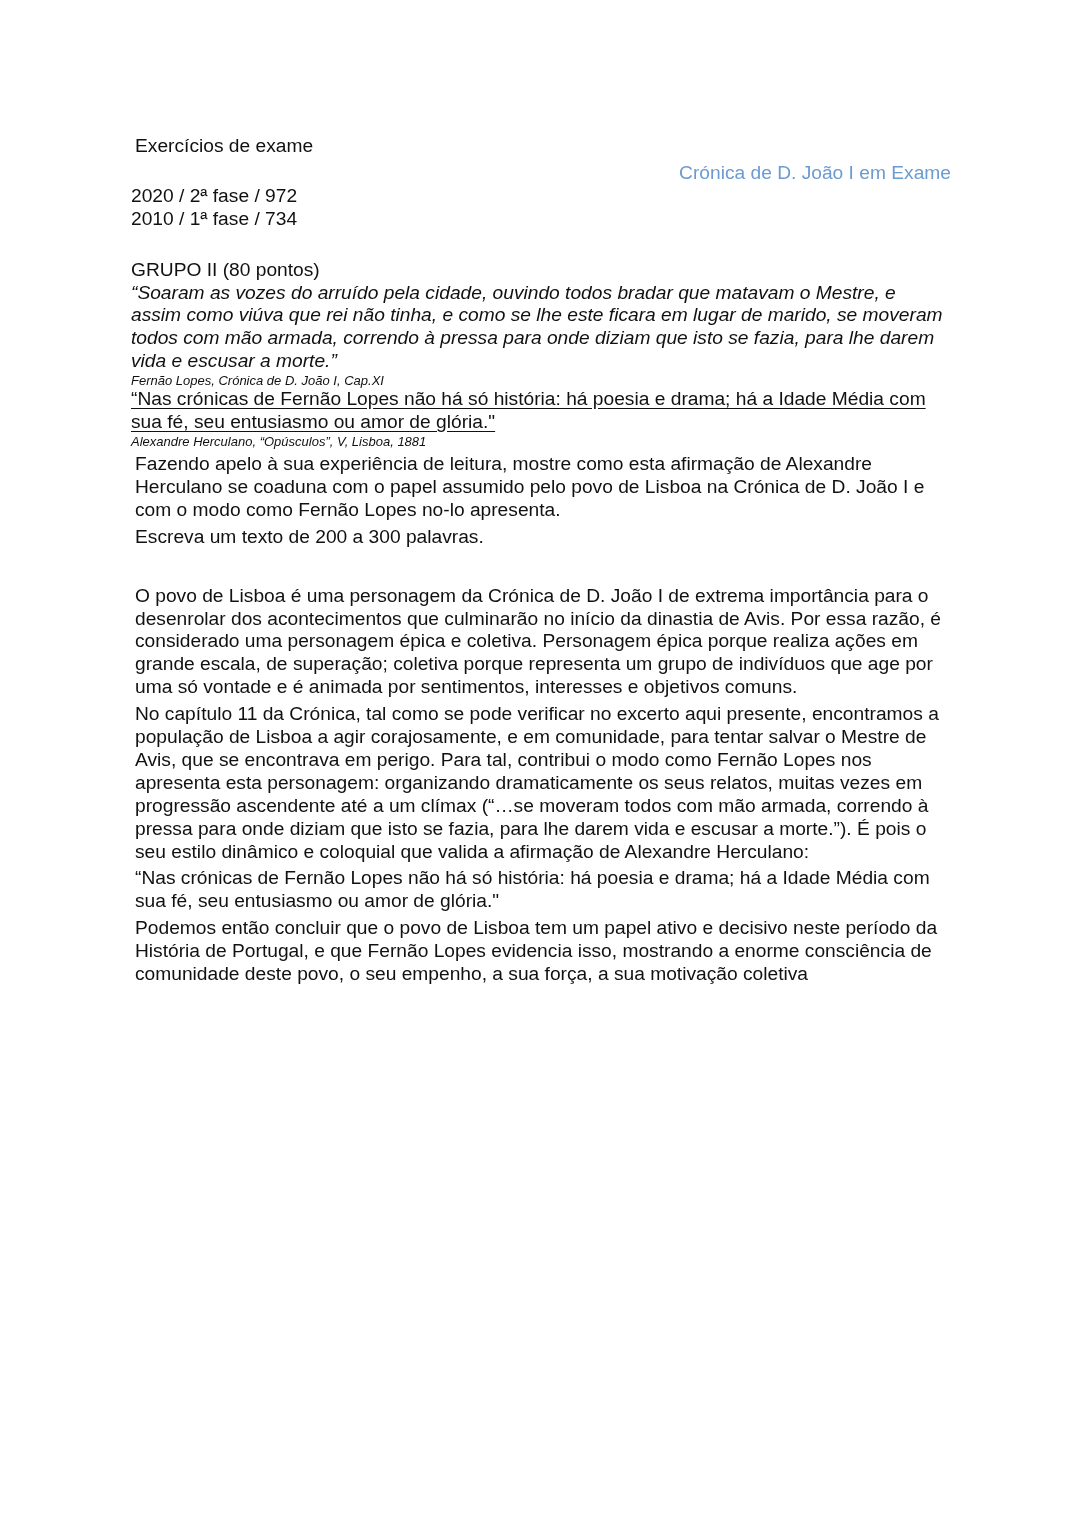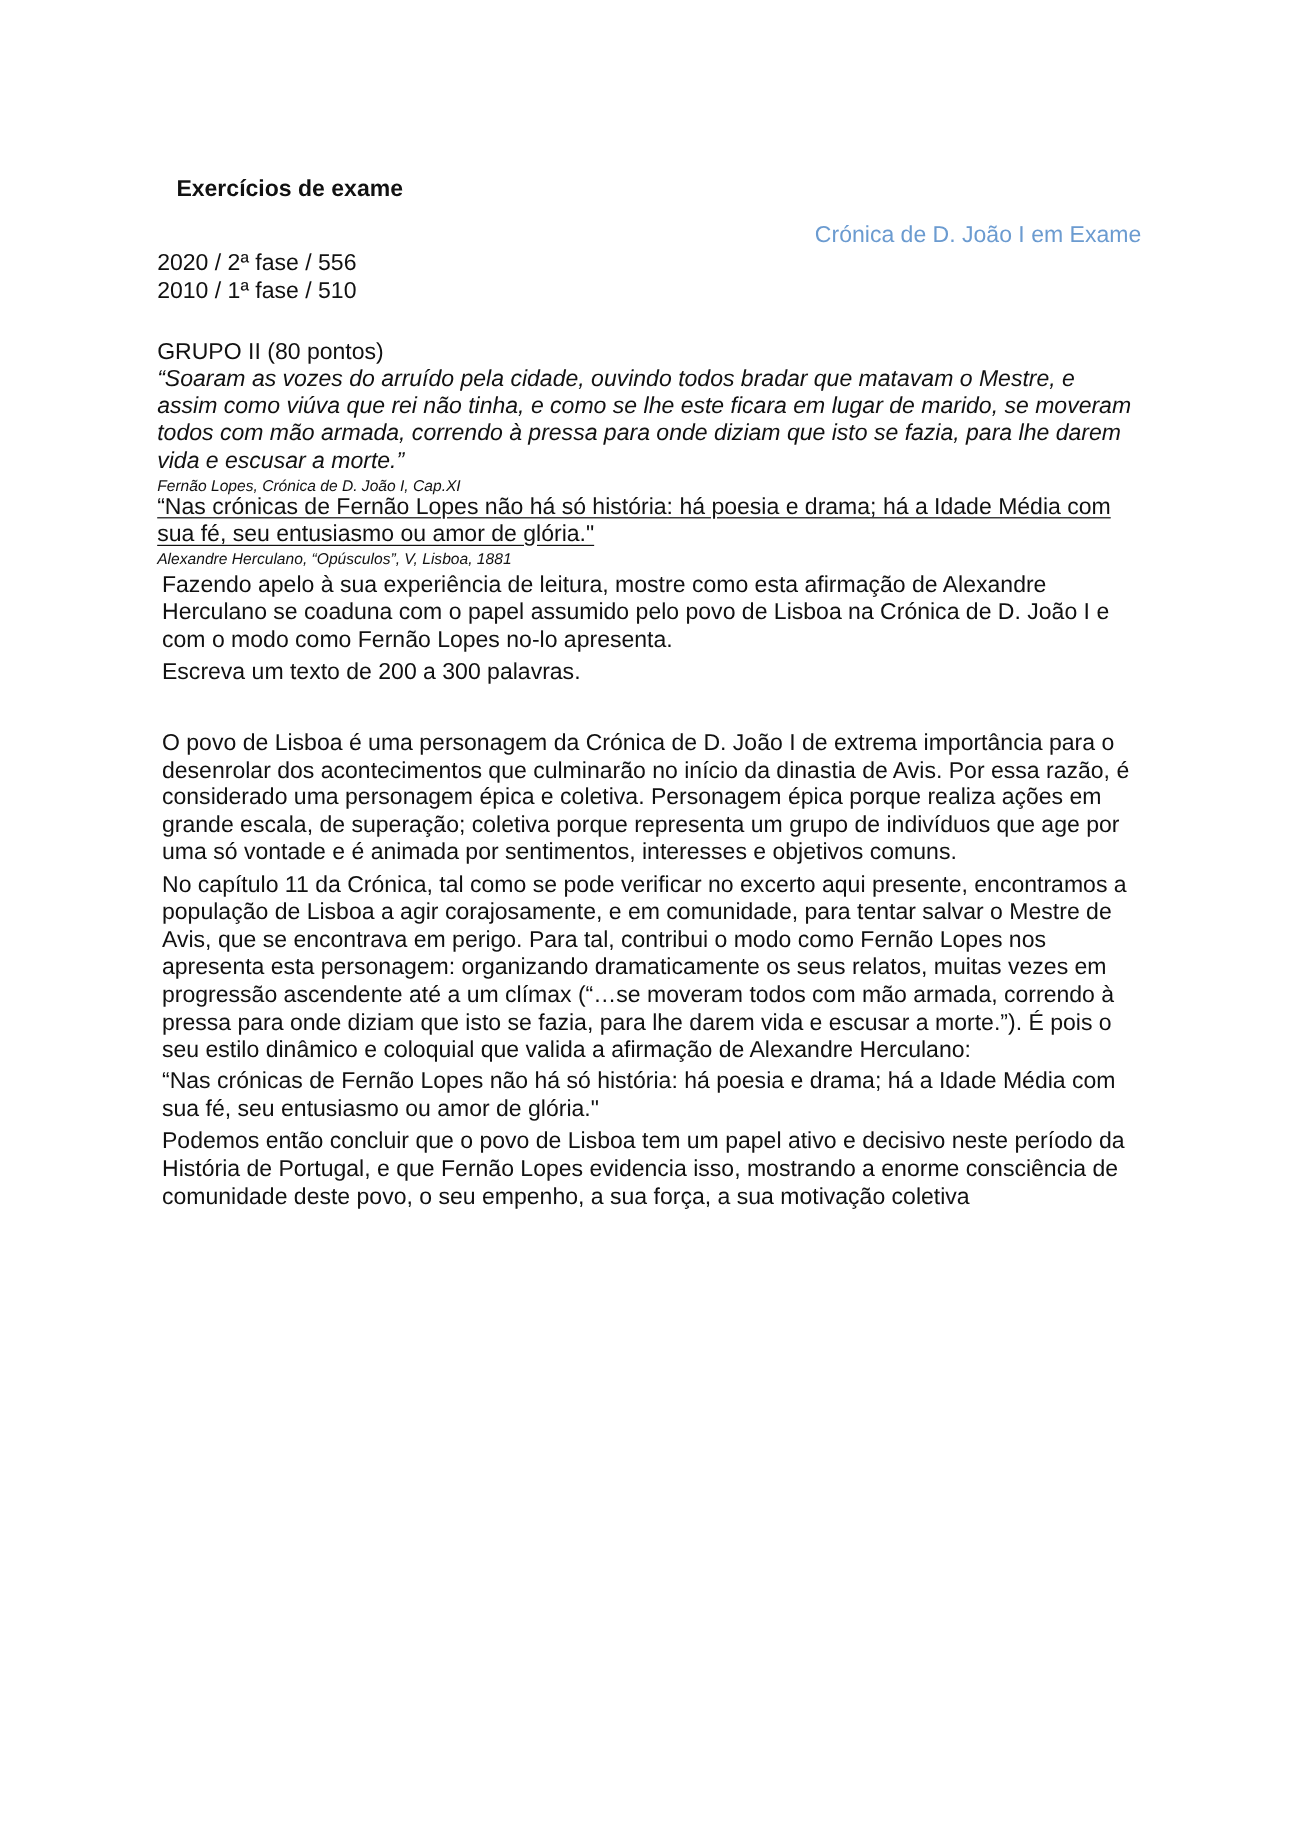--- a/index.html
+++ b/index.html
@@ -17,22 +17,22 @@
     }
     .page {
       position: absolute;
       left: 131px;
       top: 131px;
       width: 820px;
       font-size: 19.2px;
       line-height: 22.9px;
     }
     .title {
-      font-weight: bold;
-      margin: 16px;
+      font-weight: normal;
+      margin: 4px;
     }
     .subtitle {
       color: #6b9bd0;
       margin: 0;
       text-align: right;
     }
     .line {
       margin: 0;
       white-space: pre-wrap;
     }
@@ -58,22 +58,22 @@
     .para {
       margin: 4px;
     }
   </style>
 </head>
 <body>
 
 <div class="page">
   <p class="title">Exercícios de exame</p>
   <p class="subtitle">Crónica de D. João I em Exame</p>
-  <p class="line">2020 / 2ª fase / 556</p>
-  <p class="line">2010 / 1ª fase / 510</p>
+  <p class="line">2020 / 2ª fase / 972</p>
+  <p class="line">2010 / 1ª fase / 734</p>
 
   <div class="gap"></div>
 
   <p class="line">GRUPO II (80 pontos)</p>
   <p class="quote">“Soaram as vozes do arruído pela cidade, ouvindo todos bradar que matavam o Mestre, e assim como viúva que rei não tinha, e como se lhe este ficara em lugar de marido, se moveram todos com mão armada, correndo à pressa para onde diziam que isto se fazia, para lhe darem vida e escusar a morte.”</p>
   <p class="source">Fernão Lopes, Crónica de D. João I, Cap.XI</p>
   <p class="underline">“Nas crónicas de Fernão Lopes não há só história: há poesia e drama; há a Idade Média com sua fé, seu entusiasmo ou amor de glória."</p>
   <p class="source">Alexandre Herculano, “Opúsculos”, V, Lisboa, 1881</p>
   <p class="para">Fazendo apelo à sua experiência de leitura, mostre como esta afirmação de Alexandre Herculano se coaduna com o papel assumido pelo povo de Lisboa na Crónica de D. João I e com o modo como Fernão Lopes no-lo apresenta.</p>
   <p class="para">Escreva um texto de 200 a 300 palavras.</p>

